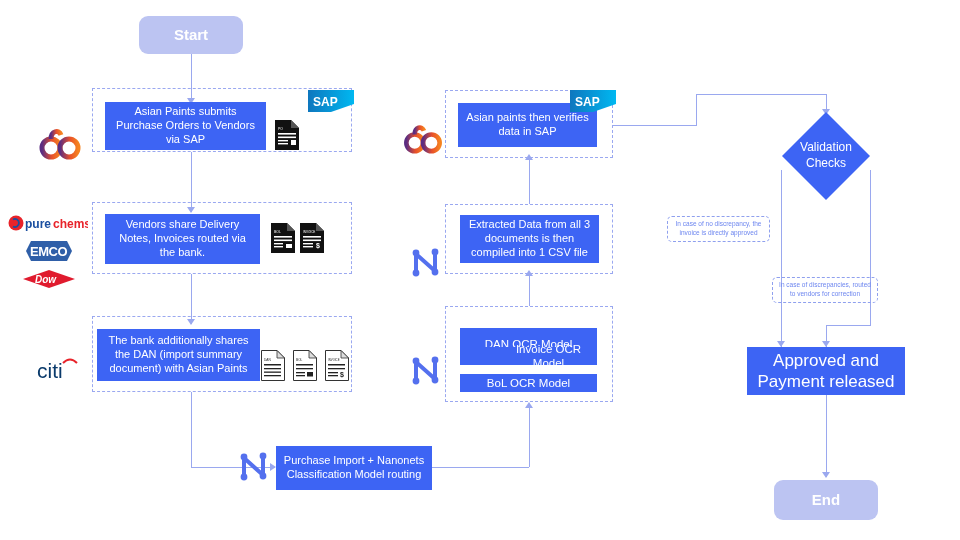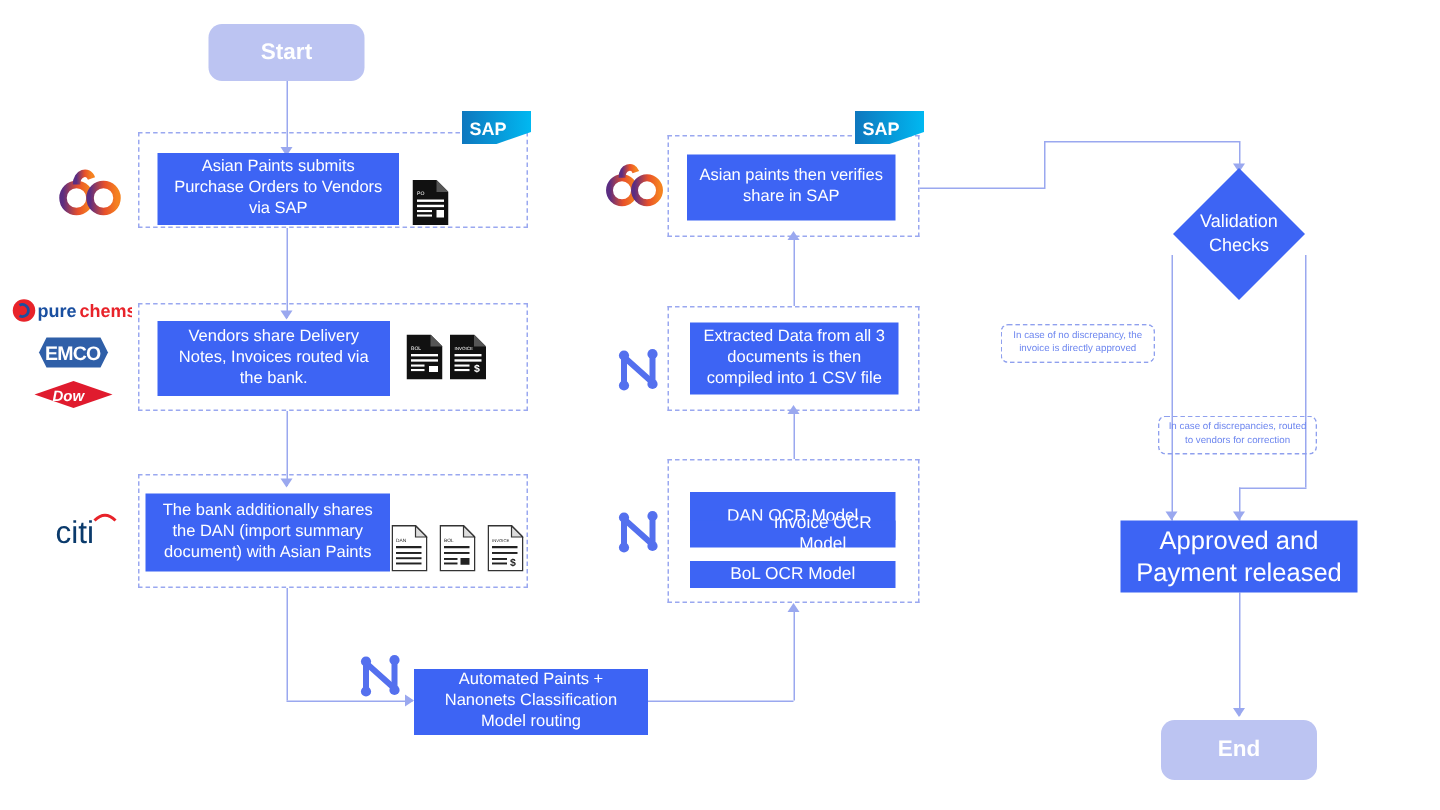--- a/index.html
+++ b/index.html
@@ -34,21 +34,21 @@
   .arw-r{border-top:4px solid transparent;border-bottom:4px solid transparent;
          border-left:6px solid #9aa8ef;}
 
   
   .diamond{position:absolute;}
   .diamond .dtext{position:absolute;inset:0;display:flex;align-items:center;
                   justify-content:center;text-align:center;color:#fff;
                   font-size:12px;line-height:1.3;}
 
   
-  .logo{position:absolute;display:flex;align-items:flex-end;justify-content:center;}
+  .logo{position:absolute;display:flex;align-items:flex-end;justify-content:center;margin-top:16px;}
   .logo svg, .logo .lbl{display:block;}
 
   
   .docrow{position:absolute;display:flex;align-items:flex-end;gap:4px;}
 </style>
 </head>
 <body>
 
 <div id="stage">
 
@@ -100,29 +100,29 @@
   <div class="arw arw-d" style="left:822px;top:472px;"></div>
 
   <div class="node terminator" style="left:139px;top:16px;width:104px;height:38px;">Start</div>
 
   <div class="node proc" style="left:105px;top:102px;width:161px;height:48px;padding:0 7px;">Asian Paints submits Purchase Orders to Vendors via SAP</div>
 
   <div class="node proc" style="left:105px;top:214px;width:155px;height:50px;padding:4px 7px;">Vendors share Delivery Notes, Invoices routed via the bank.</div>
 
   <div class="node proc" style="left:97px;top:329px;width:163px;height:52px;padding:0 6px;">The bank additionally shares the DAN (import summary document) with Asian Paints</div>
 
-  <div class="node proc" style="left:276px;top:446px;width:156px;height:44px;padding:0 7px;">Automated Paints + Nanonets Classification Model routing</div>
+  <div class="node proc" style="left:276px;top:446px;width:156px;height:44px;padding:0 7px;">Purchase Import + Nanonets Classification Model routing</div>
 
   <div class="node ocr" style="left:460px;top:328px;width:137px;height:32px;">DAN OCR Model</div>
   <div class="node ocr" style="left:460px;top:347px;width:137px;height:18px;padding-left:40px;">Invoice OCR Model</div>
   <div class="node ocr" style="left:460px;top:374px;width:137px;height:18px;">BoL OCR Model</div>
 
   <div class="node proc" style="left:460px;top:215px;width:139px;height:48px;padding:0 4px;">Extracted Data from all 3 documents  is then compiled into 1 CSV file</div>
 
-  <div class="node proc" style="left:458px;top:103px;width:139px;height:44px;padding:0 6px;">Asian paints then verifies share in SAP</div>
+  <div class="node proc" style="left:458px;top:103px;width:139px;height:44px;padding:0 6px;">Asian paints then verifies data in SAP</div>
 
   <div class="diamond" style="left:781px;top:111px;width:90px;height:90px;">
     <svg width="90" height="90" viewBox="0 0 90 90">
       <polygon points="45,1 89,45 45,89 1,45" fill="#3d64f4"></polygon>
     </svg>
     <div class="dtext">Validation Checks</div>
   </div>
 
   <div class="node proc" style="left:747px;top:347px;width:158px;height:48px;padding:0 8px;font-size:17px;">Approved and Payment released</div>
 

